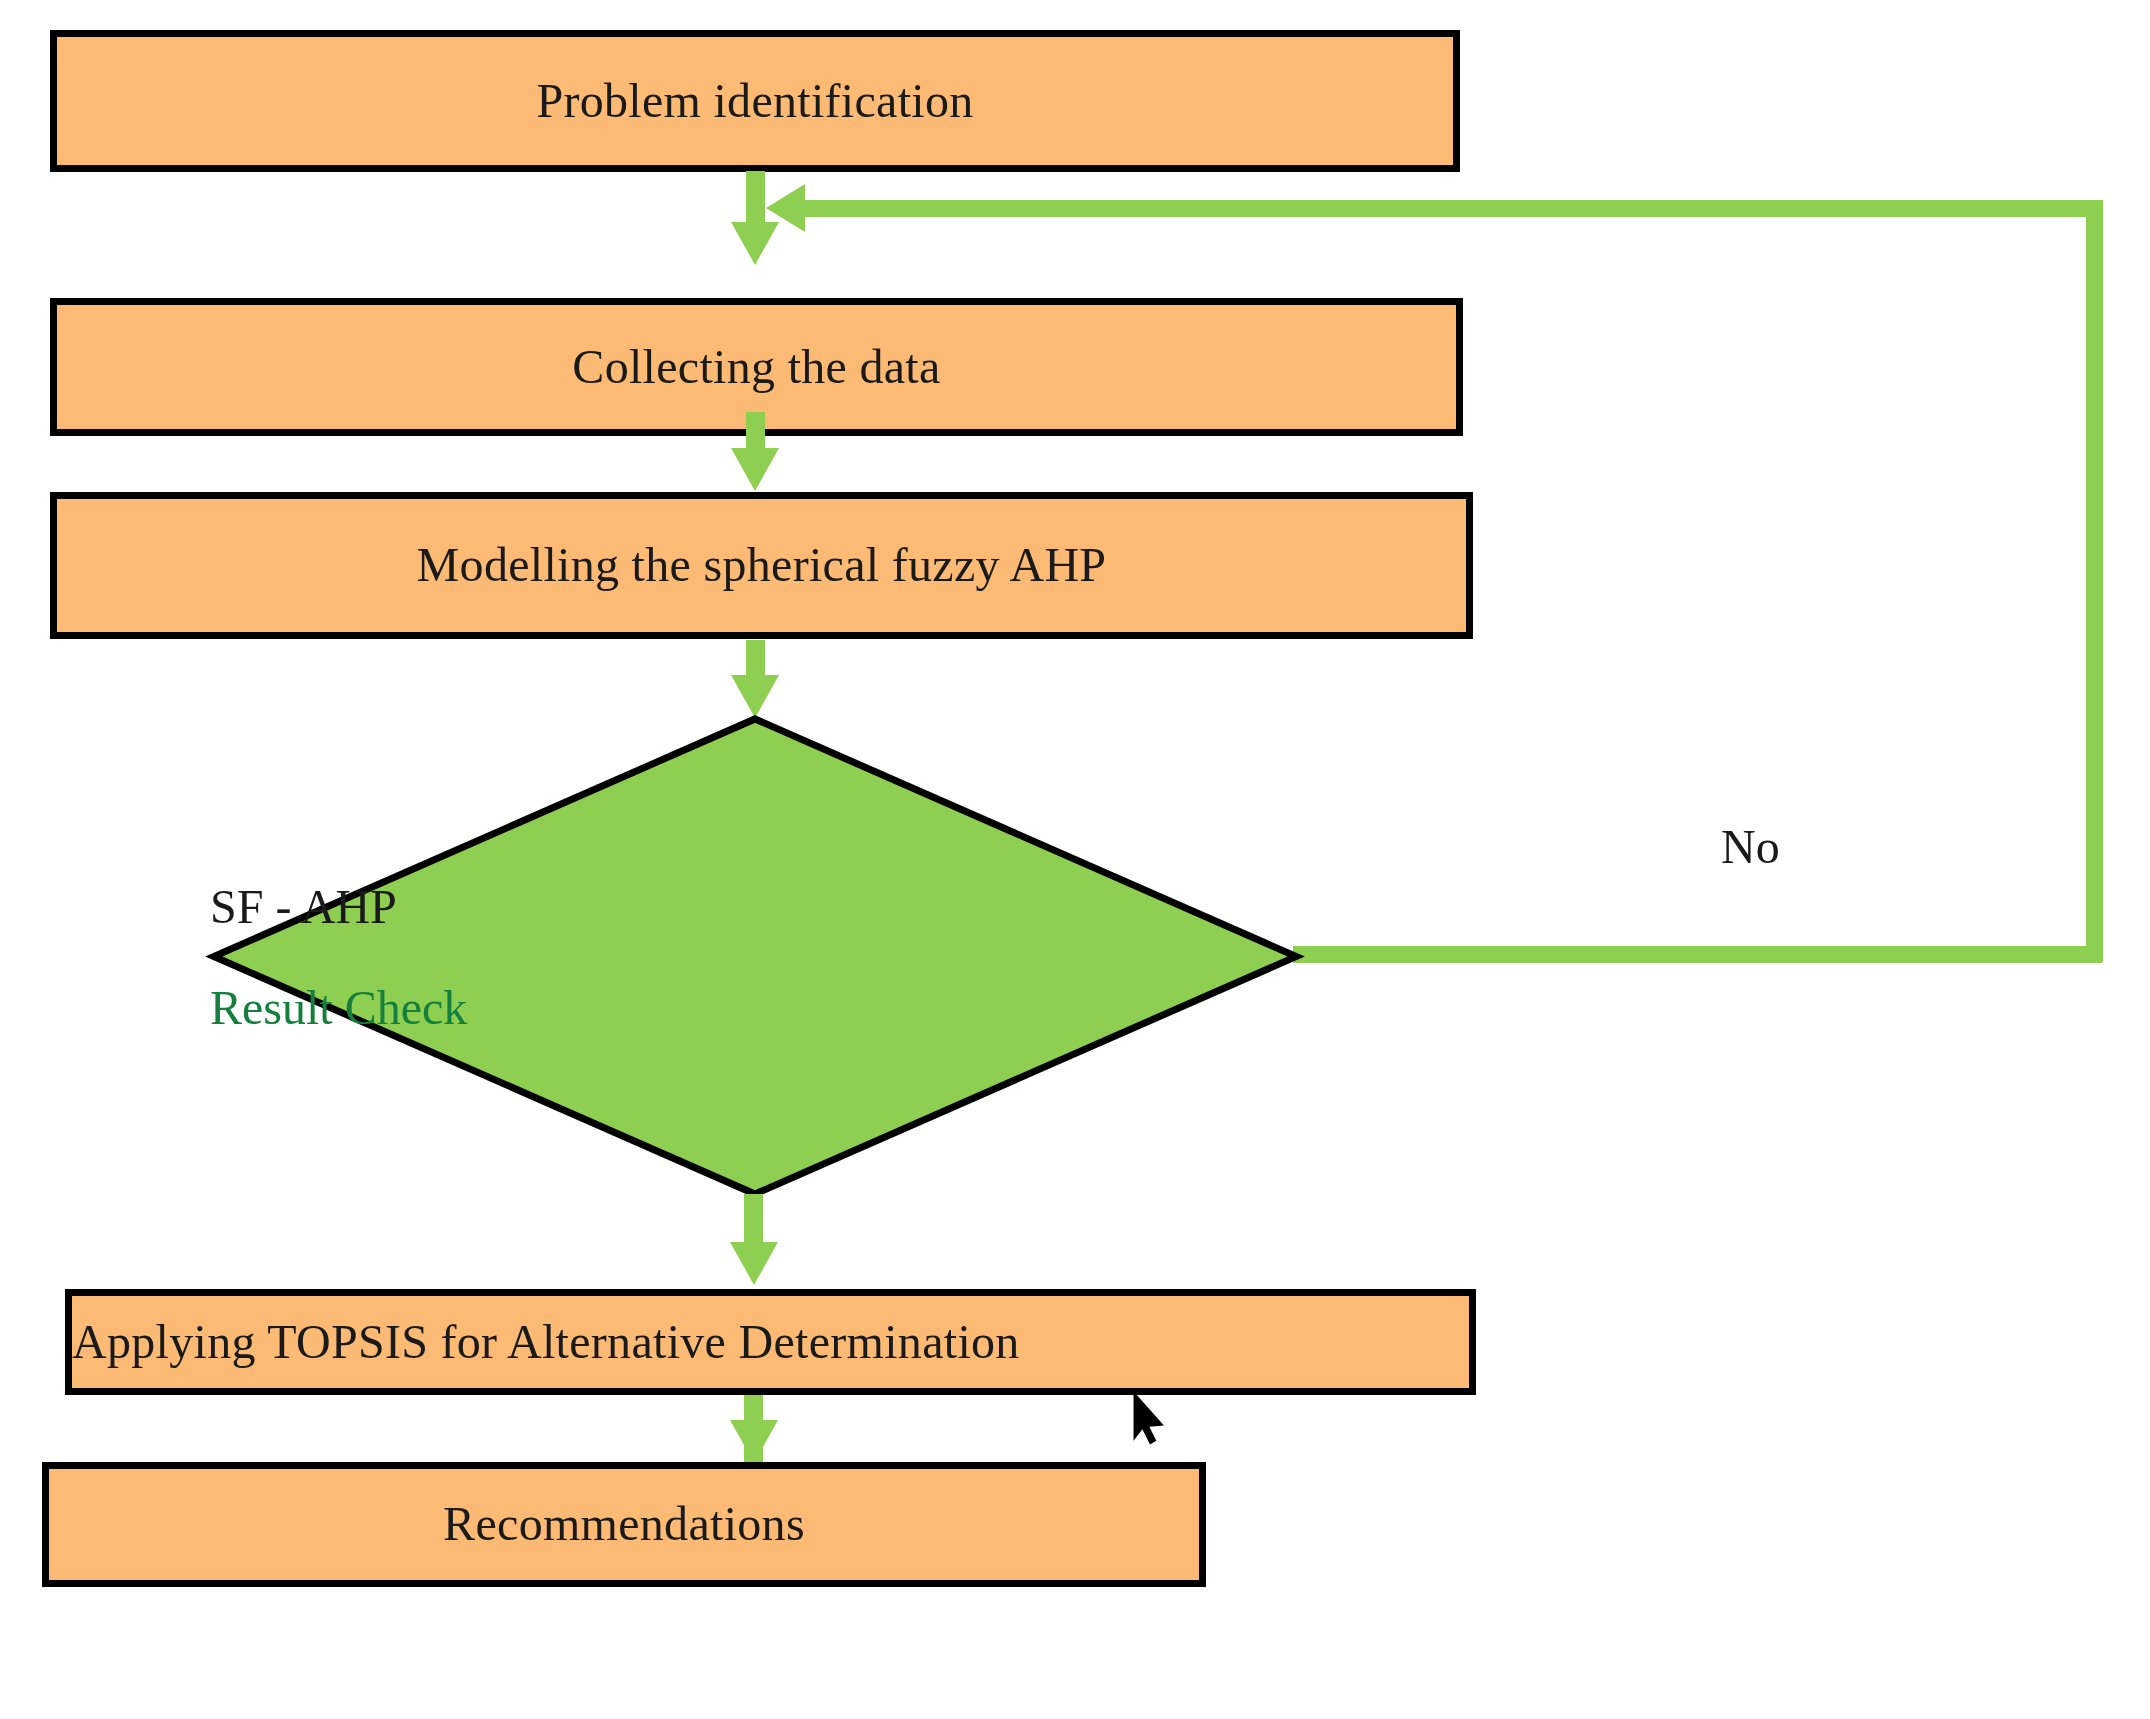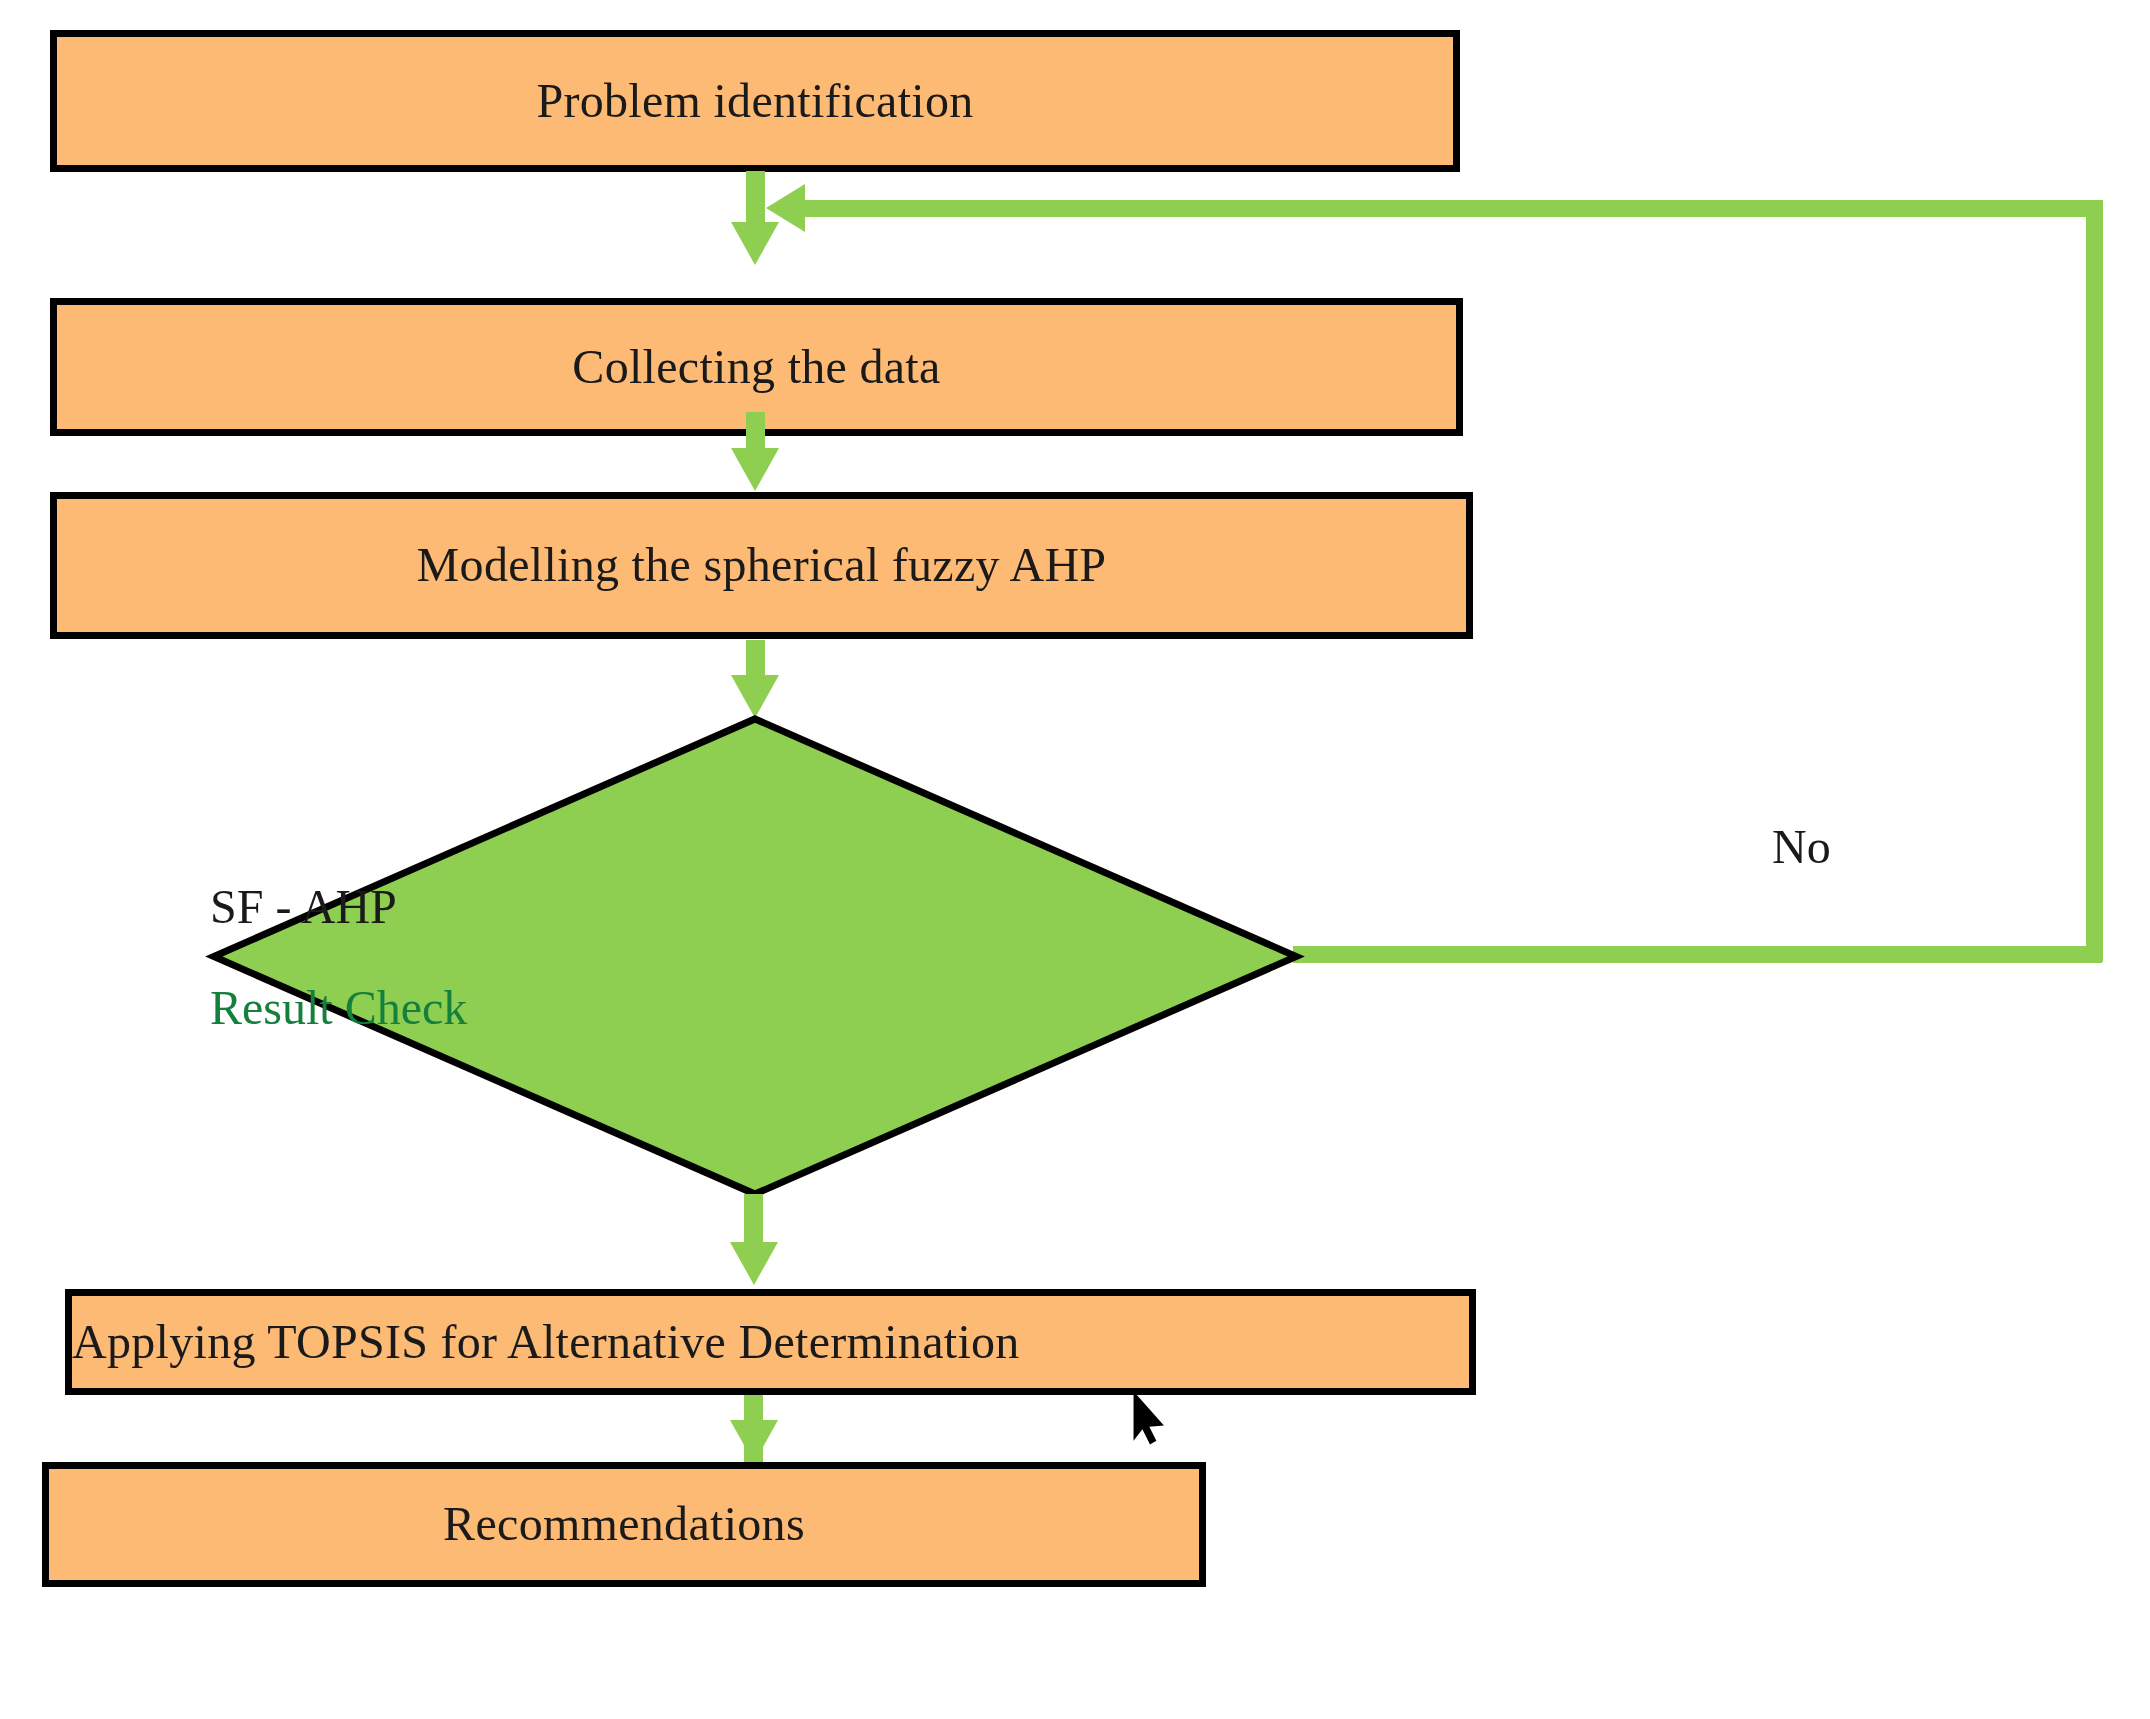--- a/index.html
+++ b/index.html
@@ -111,21 +111,21 @@
   <div class="arrow-down-head" style="left:731px; top:222px; border-left-width:24px; border-right-width:24px; border-top-width:43px;"></div>
 
   <div class="conn" style="left:793px; top:200px; width:1310px; height:16.5px;"></div>
 
   <div class="conn" style="left:2086px; top:200px; width:16.5px; height:762px;"></div>
 
   <div class="conn" style="left:1293px; top:946px; width:809px; height:16.5px;"></div>
 
   <div class="arrow-left-head" style="left:766px; top:184px; border-top-width:24px; border-bottom-width:24px; border-right-width:39px;"></div>
 
-  <div class="edge-label" style="left:1772px; top:819px;">No</div>
+  <div class="edge-label" style="left:1721px; top:819px;">No</div>
 
   <div class="node-box" style="left:50px; top:266px; width:1413px; height:138px;margin-top:32px;">
     <span class="node-label">Collecting the data</span>
   </div>
 
   <div class="conn" style="left:746px; top:412px; width:19px; height:39px;"></div>
   <div class="arrow-down-head" style="left:731px; top:448px; border-left-width:24px; border-right-width:24px; border-top-width:43px;"></div>
 
   <div class="node-box" style="left:50px; top:492px; width:1423px; height:147px;">
     <span class="node-label">Modelling the spherical fuzzy AHP</span>

